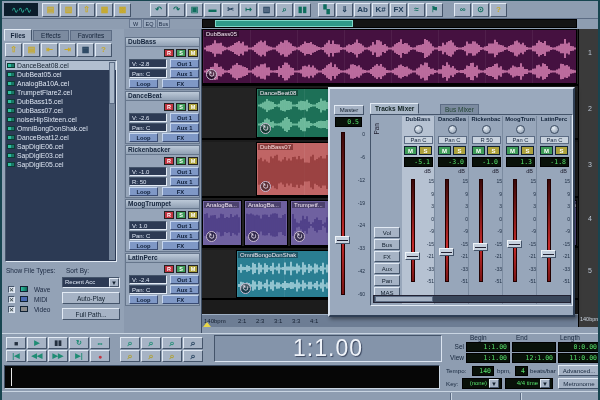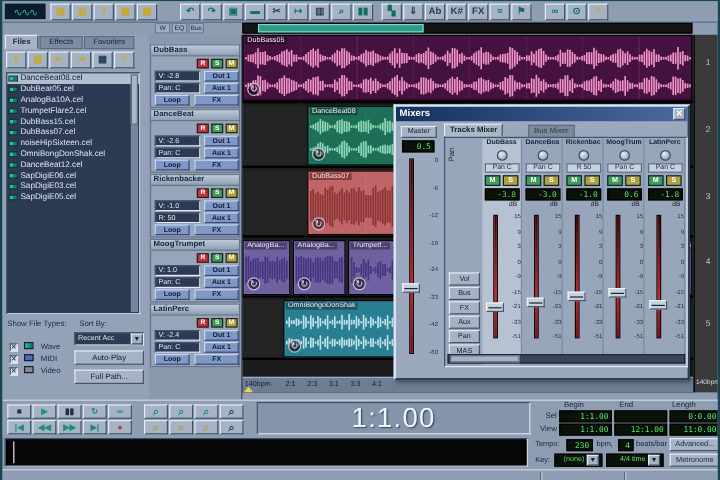--- a/index.html
+++ b/index.html
@@ -464,24 +464,20 @@
   <div class="abs gutter" id="gutter">
     <span style="position:absolute;left:1px;top:287px;font-size:5.5px;color:#cdd6e2">140bpm</span>
   <span class="lanenum" style="top:20px">1</span>
       <span class="lanenum" style="top:76px">2</span>
       <span class="lanenum" style="top:132px">3</span>
       <span class="lanenum" style="top:186px">4</span>
       <span class="lanenum" style="top:238px">5</span>
     </div>
 
   <div class="abs mixer">
-    <div class="mtitle">
-      <span>Mixers</span>
-      <span class="mclose raised cc">✕</span>
-    </div>
 
     <div class="abs raised cc" style="left:4px;top:16px;width:30px;height:10px;font-size:6px;color:#13202f">Master</div>
     <div class="abs lcd" style="left:5px;top:28px;width:27px;height:10px;line-height:9px">0.5</div>
     <div class="abs" style="left:4px;top:40px;width:32px;height:172px">
       <div class="ftrack" style="left:7px"></div>
       <div class="scale">
           <span>0</span>
           <span>-6</span>
           <span>-12</span>
           <span>-19</span>
@@ -504,21 +500,21 @@
         <div class="rackbtn raised cc" style="top:136px">FX</div>
         <div class="rackbtn raised cc" style="top:148px">Aux</div>
         <div class="rackbtn raised cc" style="top:160px">Pan</div>
         <div class="rackbtn raised cc" style="top:172px">MAS</div>
         <div class="mstrip sel" style="left:31px">
           <div class="mname">DubBass</div>
           <div class="knob"></div>
           <div class="mpan">Pan C</div>
           <div class="msbtn cc" style="left:2px;background:#3f9c58">M</div>
           <div class="msbtn cc" style="left:17px;background:#ada23c">S</div>
-          <div class="mlcd lcd">-3.8</div>
+          <div class="mlcd lcd">-5.1</div>
           <div class="dbl">dB</div>
           <div class="fader">
             <div class="ftrack"></div>
             <div class="scale">
               <span>15</span>
               <span>9</span>
               <span>3</span>
               <span>0</span>
               <span>-9</span>
               <span>-15</span>
@@ -576,21 +572,21 @@
             </div>
             <div class="fhandle" style="top:60%"></div>
           </div>
         </div>
         <div class="mstrip" style="left:133px">
           <div class="mname">MoogTrum</div>
           <div class="knob"></div>
           <div class="mpan">Pan C</div>
           <div class="msbtn cc" style="left:2px;background:#3f9c58">M</div>
           <div class="msbtn cc" style="left:17px;background:#ada23c">S</div>
-          <div class="mlcd lcd">0.6</div>
+          <div class="mlcd lcd">1.3</div>
           <div class="dbl">dB</div>
           <div class="fader">
             <div class="ftrack"></div>
             <div class="scale">
               <span>15</span>
               <span>9</span>
               <span>3</span>
               <span>0</span>
               <span>-9</span>
               <span>-15</span>
@@ -702,21 +698,21 @@
     <span class="sbox lcd" style="left:20px;top:20px;width:44px">1:1.00</span>
     <span class="sbox lcd" style="left:66px;top:20px;width:44px">12:1.00</span>
     <span class="sbox lcd" style="left:112px;top:20px;width:42px">11:0.00</span>
   </div>
 
   <div class="abs navbox">
     <div class="playline"></div>
   </div>
   <div class="abs tempopanel">
     <span style="position:absolute;left:2px;top:3px">Tempo:</span>
-    <span class="sbox lcd" style="left:28px;top:2px;width:22px">230</span>
+    <span class="sbox lcd" style="left:28px;top:2px;width:22px">140</span>
     <span style="position:absolute;left:53px;top:3px">bpm,</span>
     <span class="sbox lcd" style="left:71px;top:2px;width:13px">4</span>
     <span style="position:absolute;left:86px;top:3px">beats/bar</span>
     <span class="abs raised cc" style="left:114px;top:1px;width:42px;height:11px;cursor:pointer">Advanced...</span>
     <span style="position:absolute;left:2px;top:16px">Key:</span>
     <span class="abs combo sunk lcd" style="left:18px;top:14px;width:40px;height:11px">
       <span class="comboval">(none)</span>
       <span class="dbtn raised cc">▼</span>
     </span>
     <span class="abs combo sunk lcd" style="left:61px;top:14px;width:48px;height:11px">

